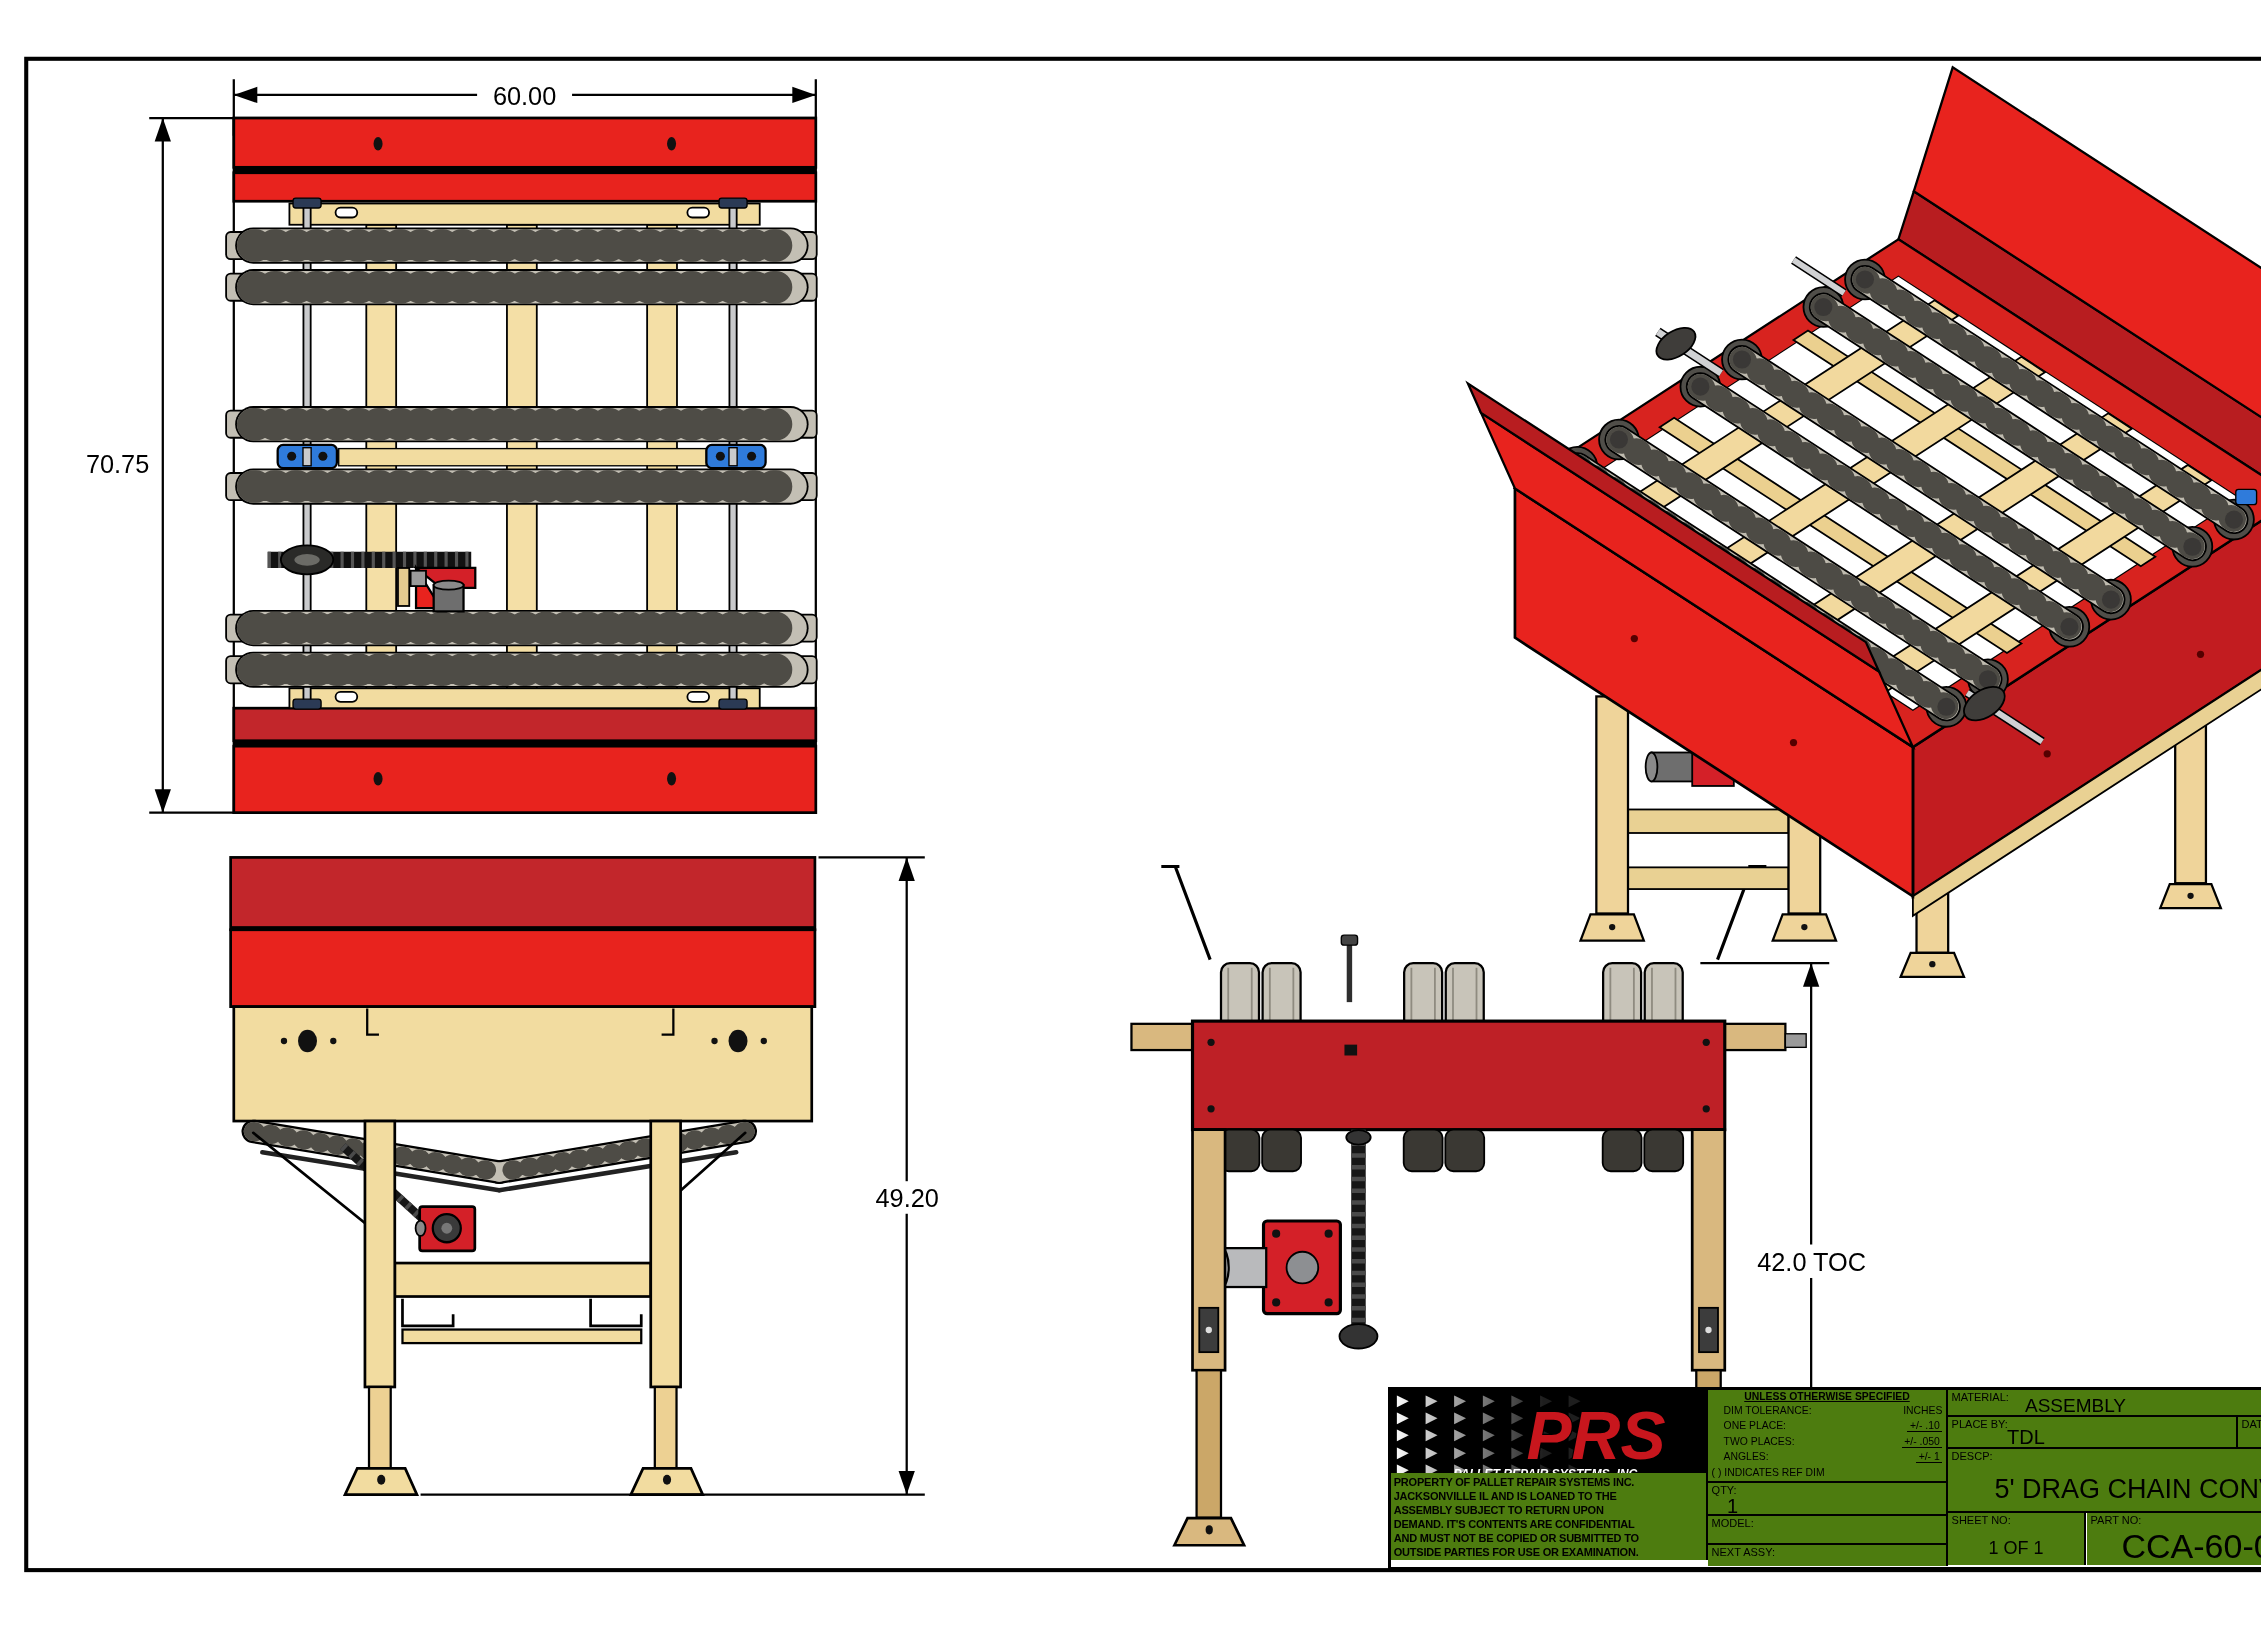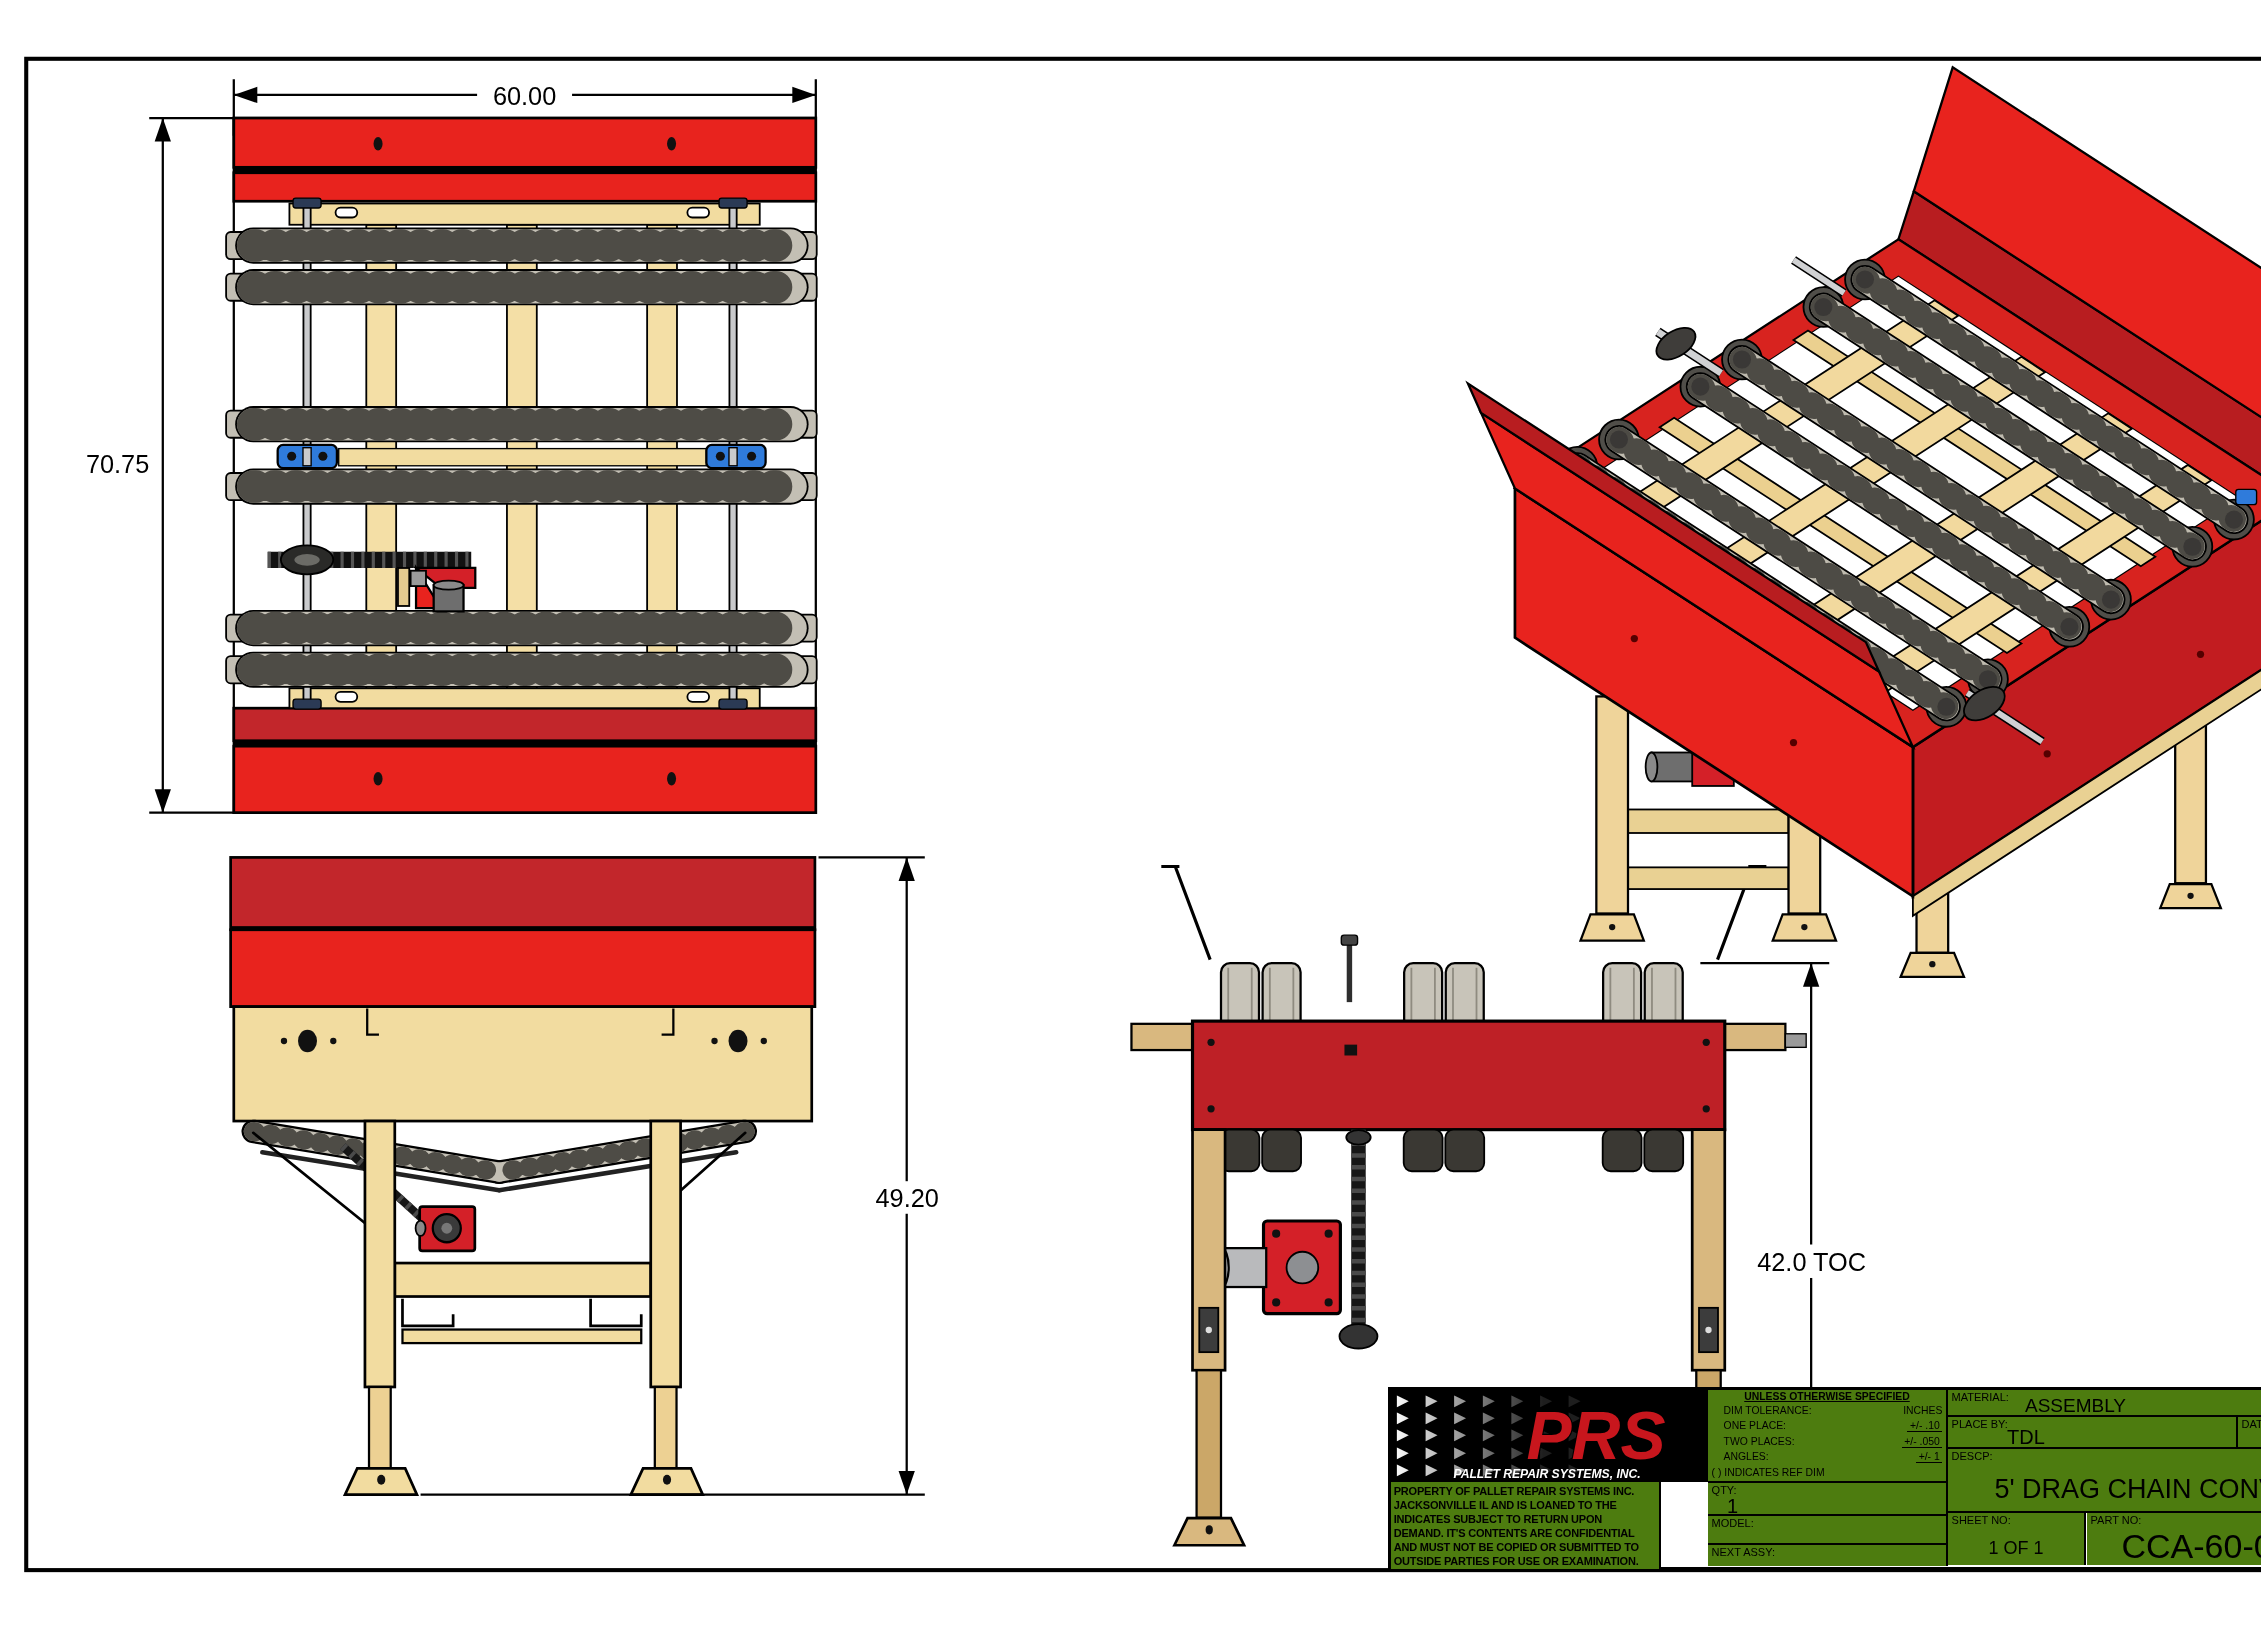--- a/index.html
+++ b/index.html
@@ -7,21 +7,21 @@
          font-family:"Liberation Sans",sans-serif;}
   svg text{font-family:"Liberation Sans",sans-serif;}
   .art{position:absolute;left:0;top:0;}
   .dimtext{font-size:56px;fill:#000;}
   
   .tb{position:absolute;left:1388px;top:1387px;width:1017px;height:183px;background:#fff;
       border:3.6px solid #000;box-sizing:border-box;}
   .cell{position:absolute;box-sizing:border-box;background:#4d7c0f;overflow:hidden;}
   .lab{position:absolute;top:1.4px;left:3.6px;font-size:11px;color:#000;white-space:nowrap;}
   .logo-cell{left:0;top:0;width:317px;height:92px;border-right:2.7px solid #000;border-bottom:2.7px solid #000;background:#000;}
-  .prop-cell{left:0;top:92px;width:270px;height:87px;border-right:2.7px solid #000;padding:1.8px 2.7px;}
+  .prop-cell{left:0;top:83px;width:317px;height:87px;border-right:2.7px solid #000;padding:1.8px 2.7px;}
   .prop-line{font-size:11px;font-weight:700;line-height:14px;color:#000;letter-spacing:-0.2px;white-space:nowrap;}
   .spec-cell{left:317px;top:0;width:240px;height:93px;border-right:2.7px solid #000;border-bottom:2.3px solid #000;padding:0.9px 3.6px;}
   .spec-head{font-size:10.4px;font-weight:700;text-decoration:underline;text-align:center;}
   .spec-row{display:flex;justify-content:space-between;font-size:10.4px;margin-top:3.6px;padding-left:12px;}
   .spec-row .u{border-bottom:1.4px solid #000;padding:0 2.7px;}
   .spec-ref{font-size:10.4px;margin-top:3.6px;}
   .qty-cell{left:317px;top:93px;width:240px;height:33px;border-right:2.7px solid #000;border-bottom:2.3px solid #000;}
   .model-cell{left:317px;top:126px;width:240px;height:29px;border-right:2.7px solid #000;border-bottom:2.3px solid #000;}
   .next-cell{left:317px;top:155px;width:240px;height:21px;border-right:2.7px solid #000;}
   .mat-cell{left:557px;top:0;width:341px;height:27px;border-right:2.3px solid #000;border-bottom:2.3px solid #000;}
@@ -481,21 +481,21 @@
         <text x="4" y="190">►►►►►►►</text>
       </g>
       <text x="300" y="152" font-size="150" font-weight="bold" font-style="italic" fill="#C8161D" stroke="#000" stroke-width="5" style="paint-order:stroke">PRS</text>
       <text x="138" y="196" font-size="27" font-weight="bold" font-style="italic" fill="#fff">PALLET REPAIR SYSTEMS, INC.</text>
     </svg>
   </div>
 
   <div class="cell prop-cell">
     <div class="prop-line">PROPERTY OF PALLET REPAIR SYSTEMS INC.</div>
     <div class="prop-line">JACKSONVILLE IL AND IS LOANED TO THE</div>
-    <div class="prop-line">INDICATES SUBJECT TO RETURN UPON</div>
+    <div class="prop-line">ASSEMBLY SUBJECT TO RETURN UPON</div>
     <div class="prop-line">DEMAND.  IT'S CONTENTS ARE CONFIDENTIAL</div>
     <div class="prop-line">AND MUST NOT BE COPIED OR SUBMITTED TO</div>
     <div class="prop-line">OUTSIDE PARTIES FOR USE OR EXAMINATION.</div>
   </div>
 
   <div class="cell spec-cell">
     <div class="spec-head">UNLESS OTHERWISE SPECIFIED</div>
     <div class="spec-row">
       <span>DIM TOLERANCE:</span>
       <span>INCHES</span>

